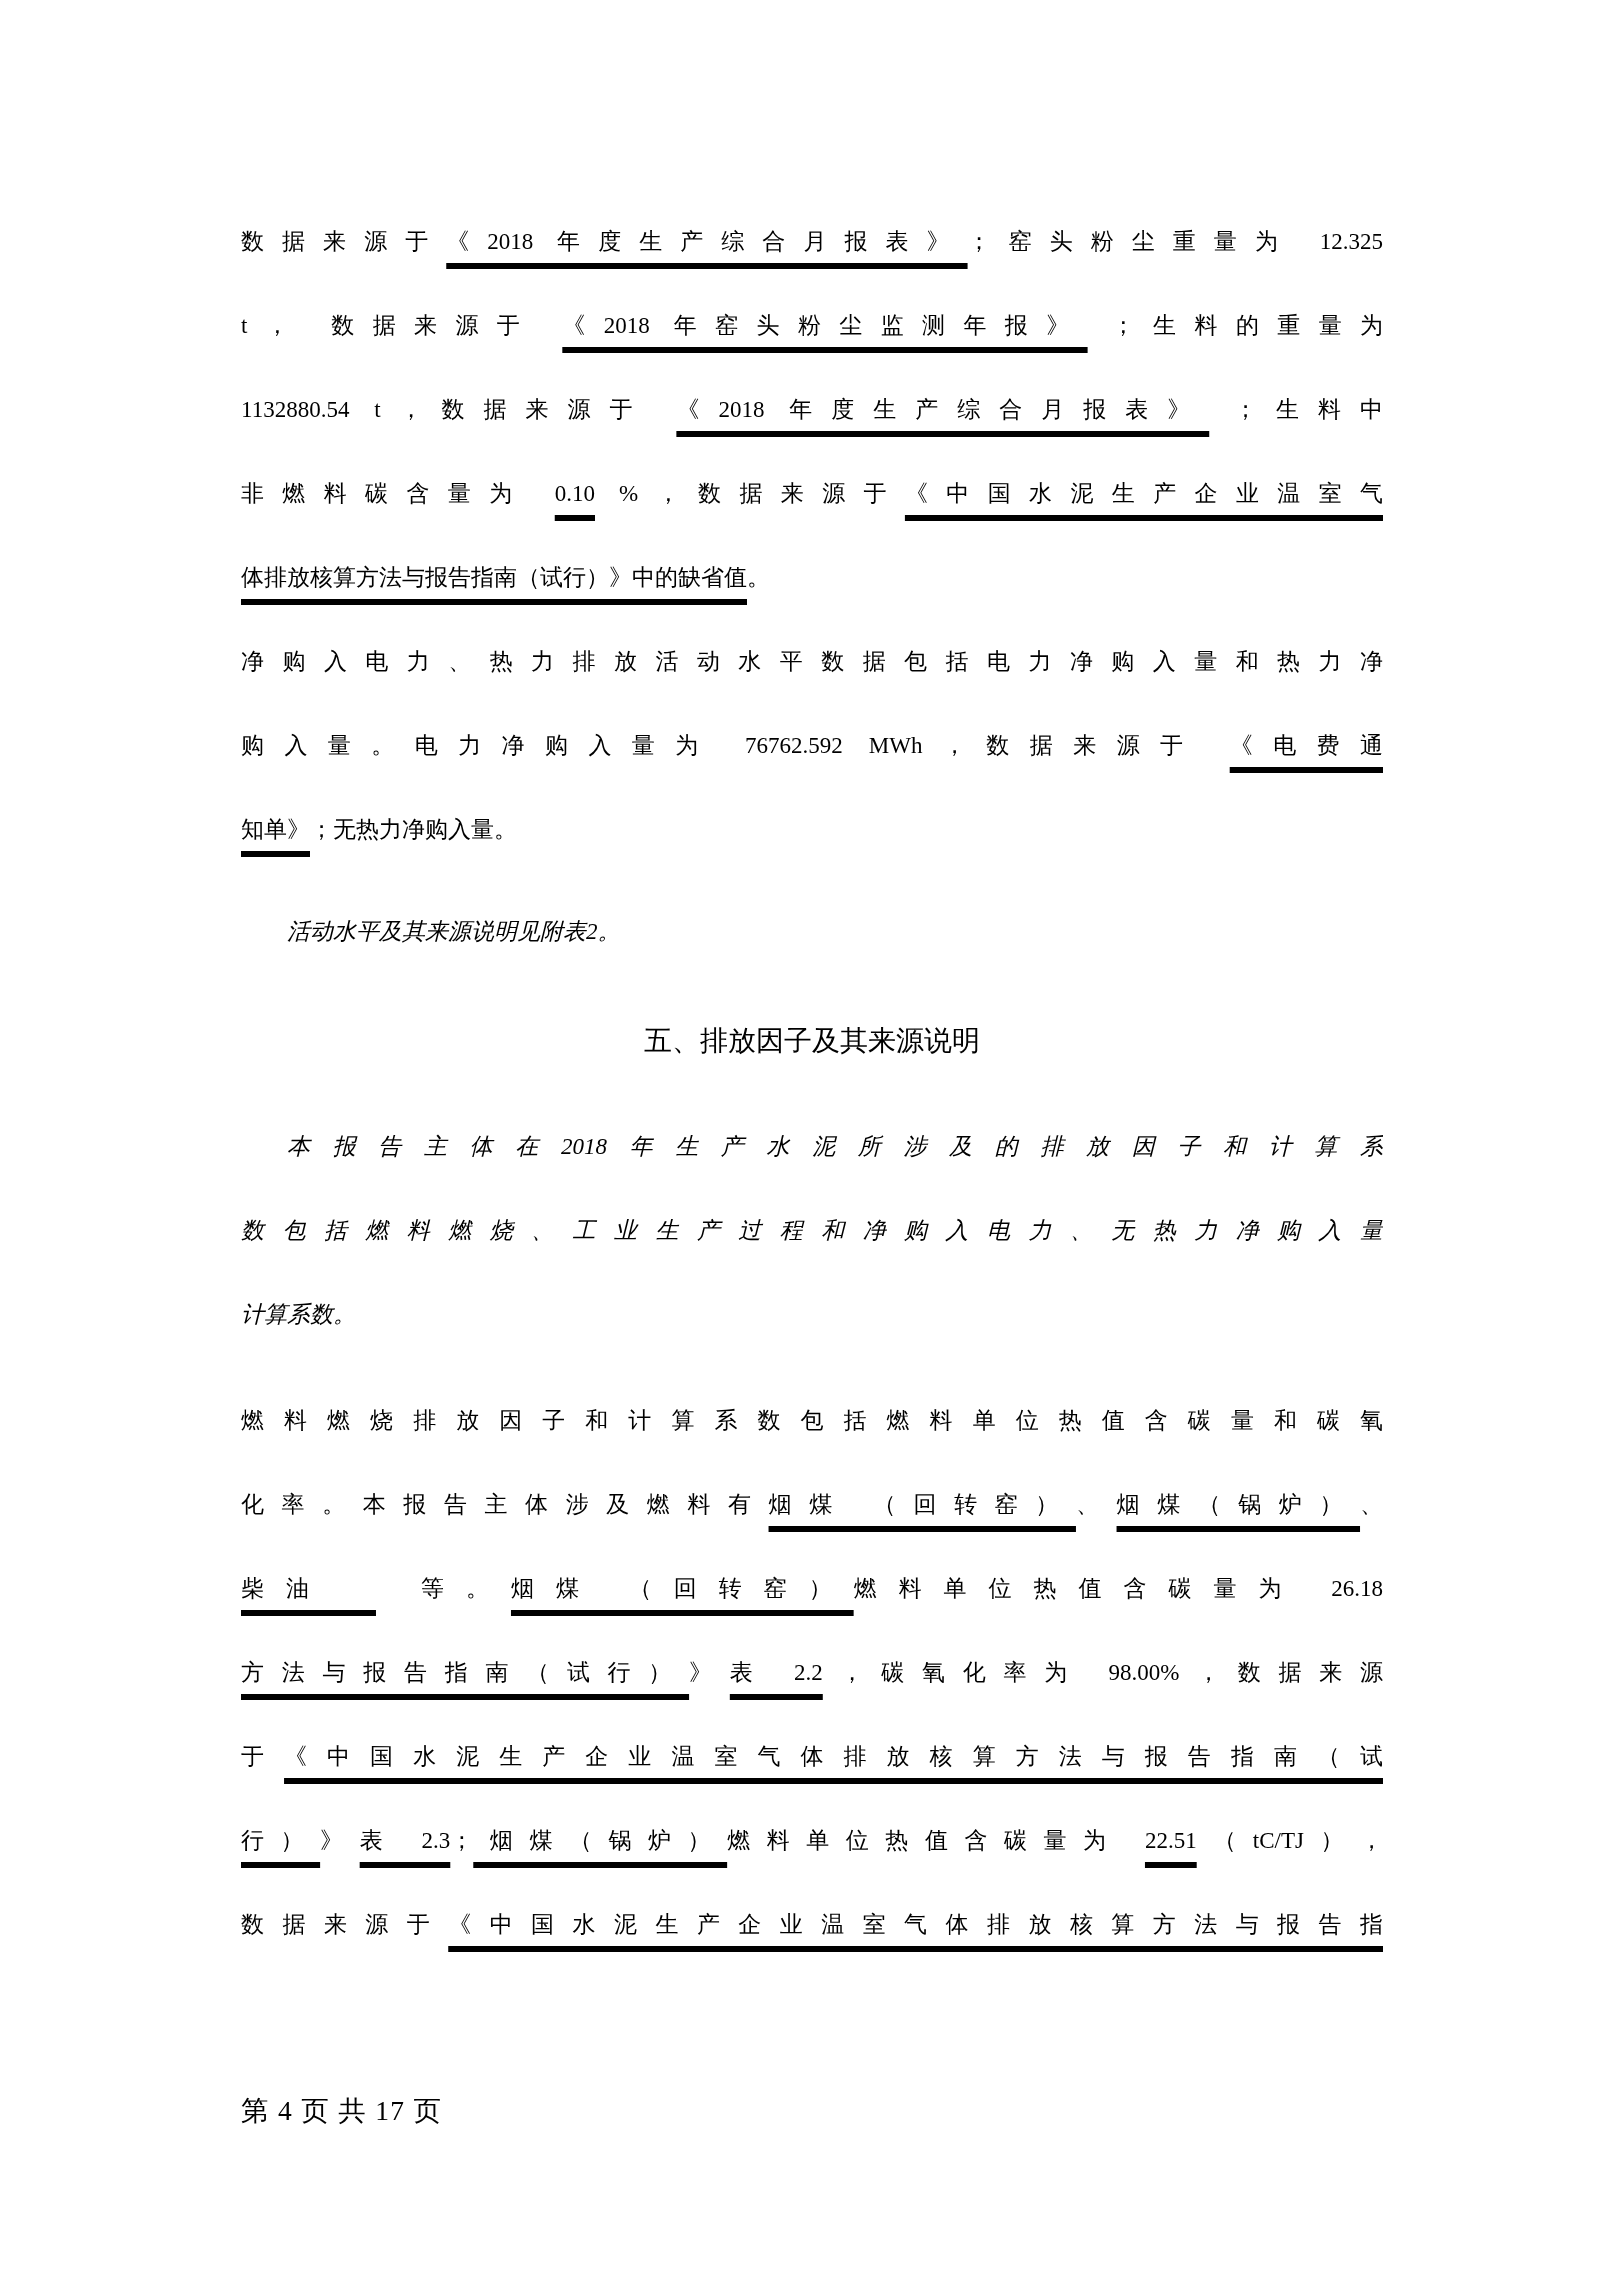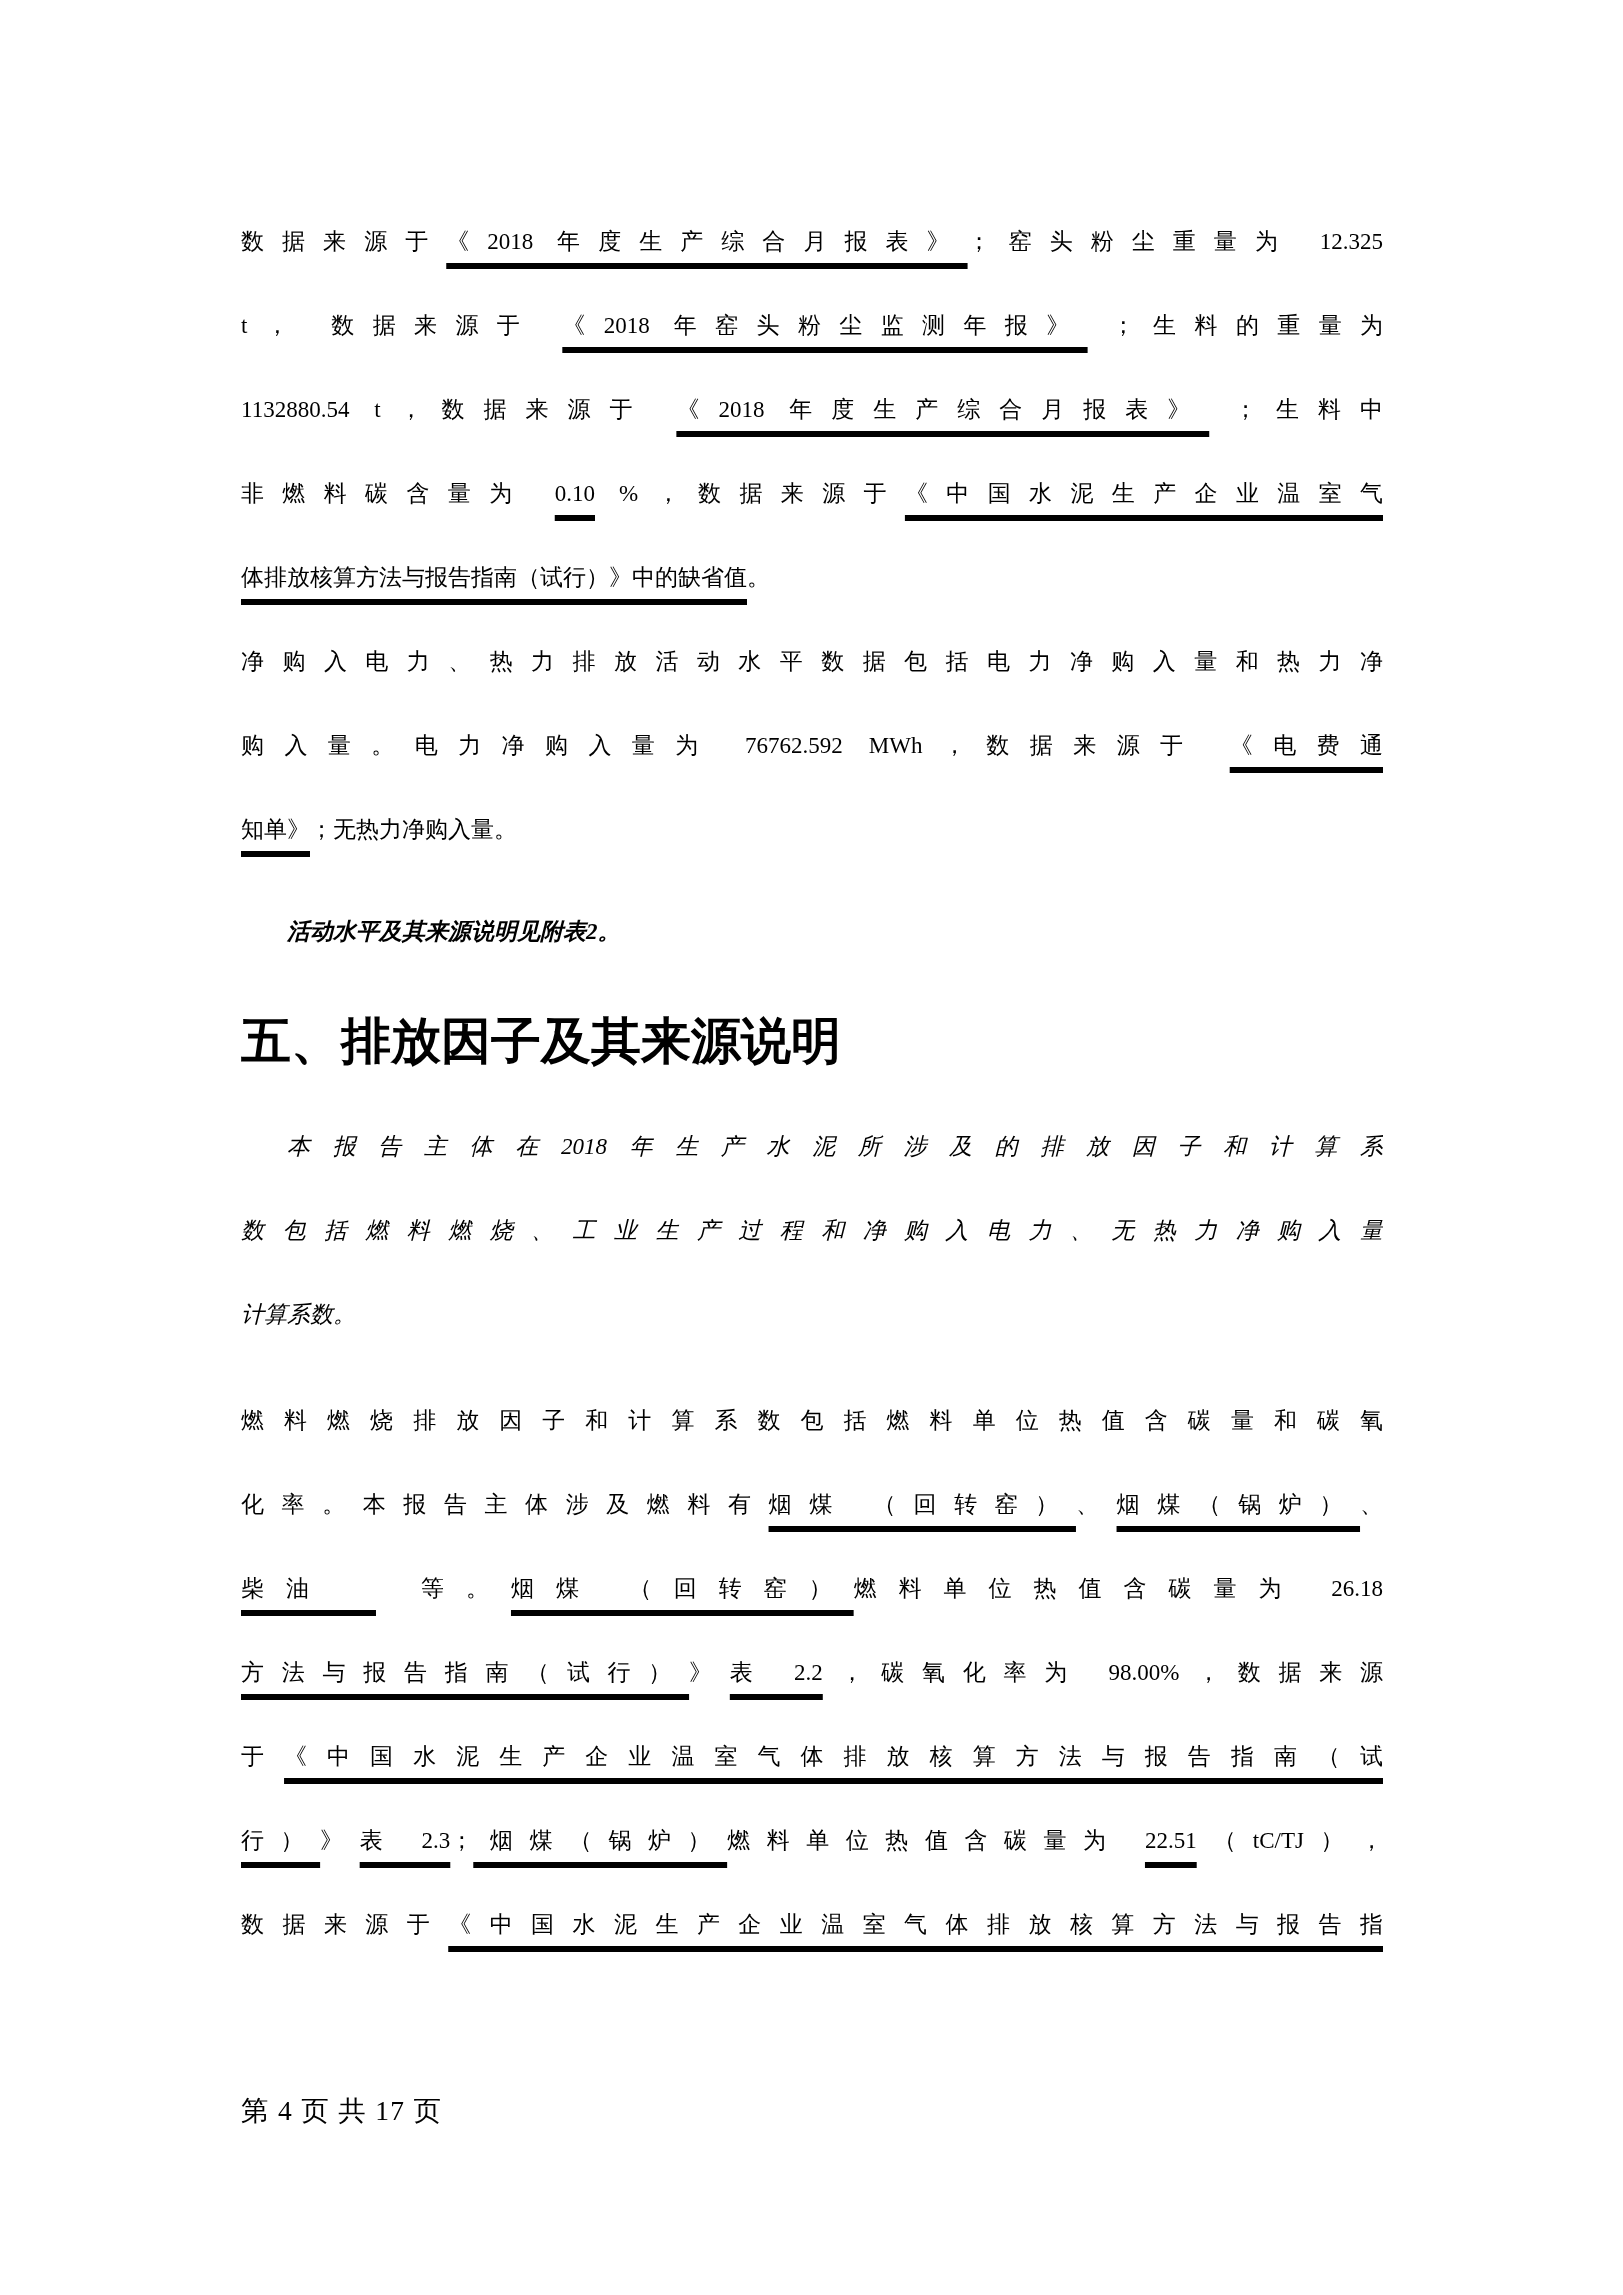--- a/index.html
+++ b/index.html
@@ -18,21 +18,21 @@
     overflow: hidden;
   }
   .content {
     position: absolute;
     left: 241px;
     top: 200px;
     width: 1142px;
   }
   .block { margin: 0; }
   
-  .block-1 { margin-top: 18.3px; font-weight: bold; }
+  .block-1 { margin-top: 18.3px; }
   .block-2 { margin-top: 25px; }
   .block-3 { margin-top: 22px; }
   .block-4 { margin-top: 22px; }
 
   .line {
     font-size: 23px;
     line-height: 84px;
     height: 84px;
     overflow: hidden;
     text-align: justify;
@@ -41,23 +41,23 @@
   }
   .line.fill { text-align-last: justify; }
 
   .kai .line {
     font-style: italic; 
   }
   .indent .line:first-child { text-indent: 2em; }
 
   .heading .line {
     font-family: "Liberation Sans", "DejaVu Sans", sans-serif;
-    font-weight: 700;
-    font-size: 50px;
-    text-align: left;
+    font-weight: 400;
+    font-size: 28px;
+    text-align: center;
   }
 
   .u {
     text-decoration: underline;
     text-decoration-thickness: 5.9px;
     text-decoration-color: #000000;
     text-underline-offset: 14.4px;
   }
 
   .footer {

